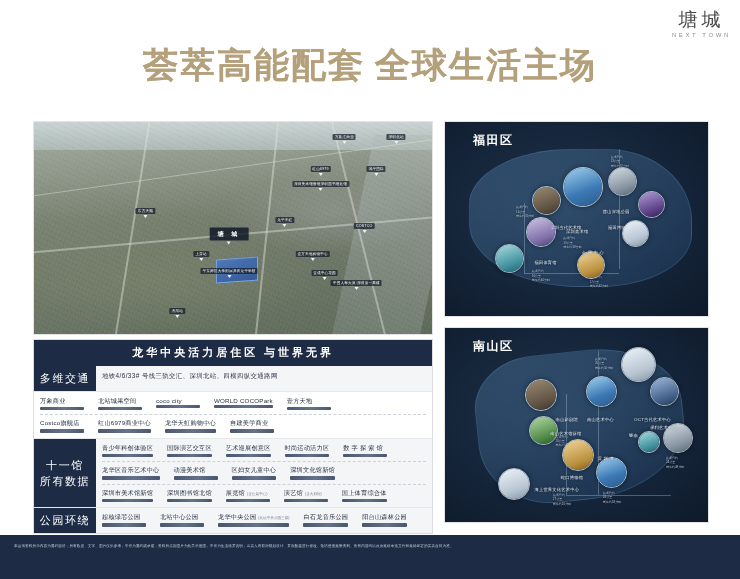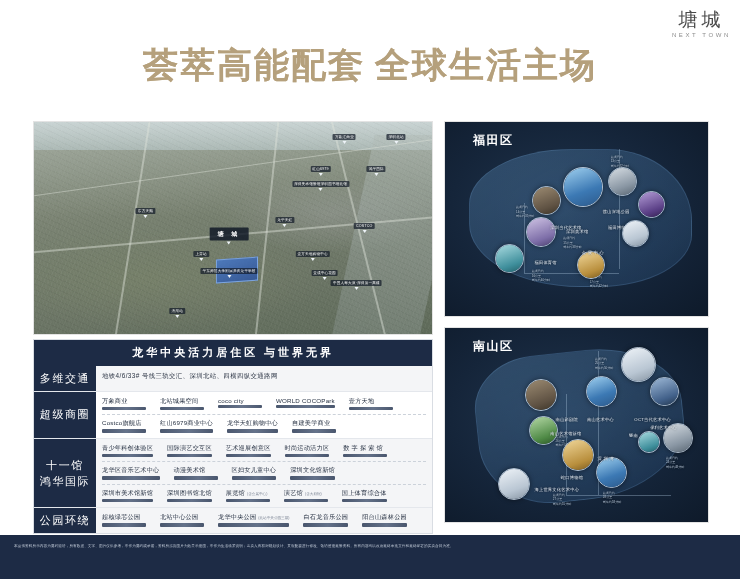--- a/index.html
+++ b/index.html
@@ -317,21 +317,20 @@
   <div class="infotable">
     <div class="tbl-head">龙华中央活力居住区  与世界无界</div>
     <div id="tbl-rows">
         <div class="trow">
           <div class="tlabel" style="white-space: pre-line;">多维交通</div>
           <div class="tbody alt">
             <div class="plainline">地铁4/6/33# 号线三轨交汇、深圳北站、四横四纵交通路网</div>
           </div>
         </div>
         <div class="trow">
-          <div class="tlabel" style="white-space: pre-line;">超级商圈</div>
           <div class="tbody">
             <div class="chips">
               <div class="chip">
                 <div class="nm">万象商业</div>
                 <div class="bar" title="约1.5公里"></div>
               </div>
               <div class="chip">
                 <div class="nm">北站城果空间</div>
                 <div class="bar" title="约2.5公里"></div>
               </div>
@@ -363,21 +362,21 @@
               </div>
               <div class="chip">
                 <div class="nm">自建美学商业</div>
                 <div class="bar" title="约0.1公里"></div>
               </div>
             </div>
           </div>
         </div>
         <div class="trow">
           <div class="tlabel" style="white-space: pre-line;">十一馆
-鸿华国际</div>
+所有数据</div>
           <div class="tbody alt">
             <div class="chips">
               <div class="chip">
                 <div class="nm">青少年科创体验区</div>
                 <div class="bar" title="约2.5公里"></div>
               </div>
               <div class="chip">
                 <div class="nm">国际演艺交互区</div>
                 <div class="bar" title="约2.5公里"></div>
               </div>

